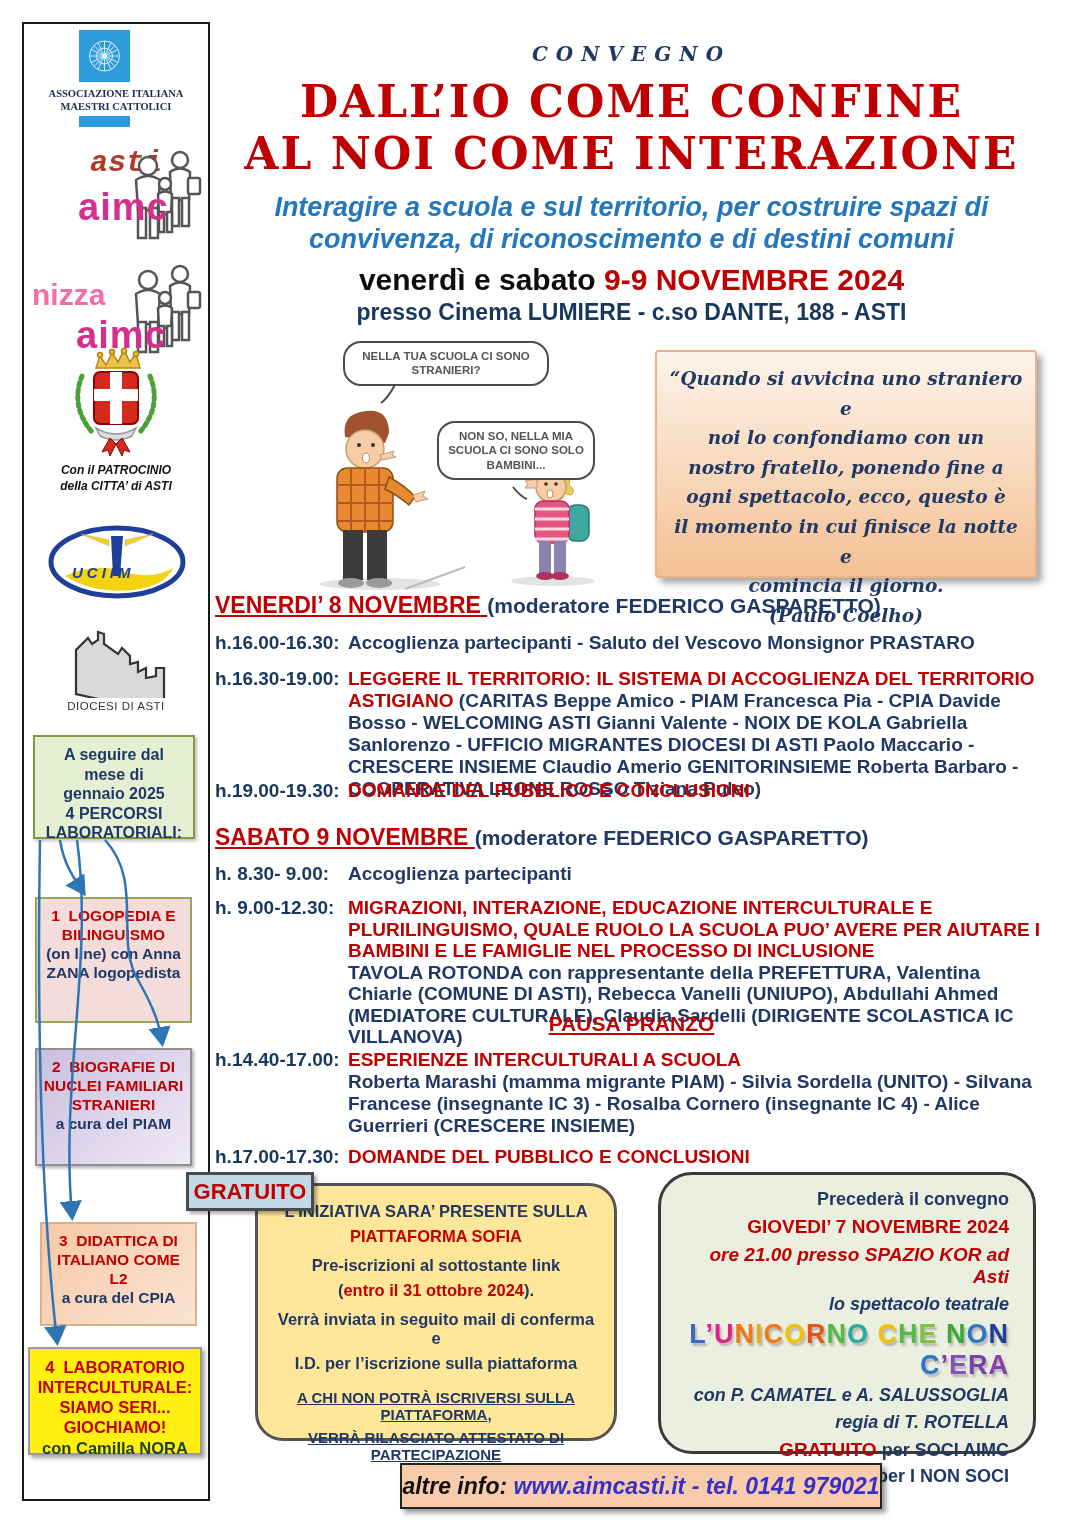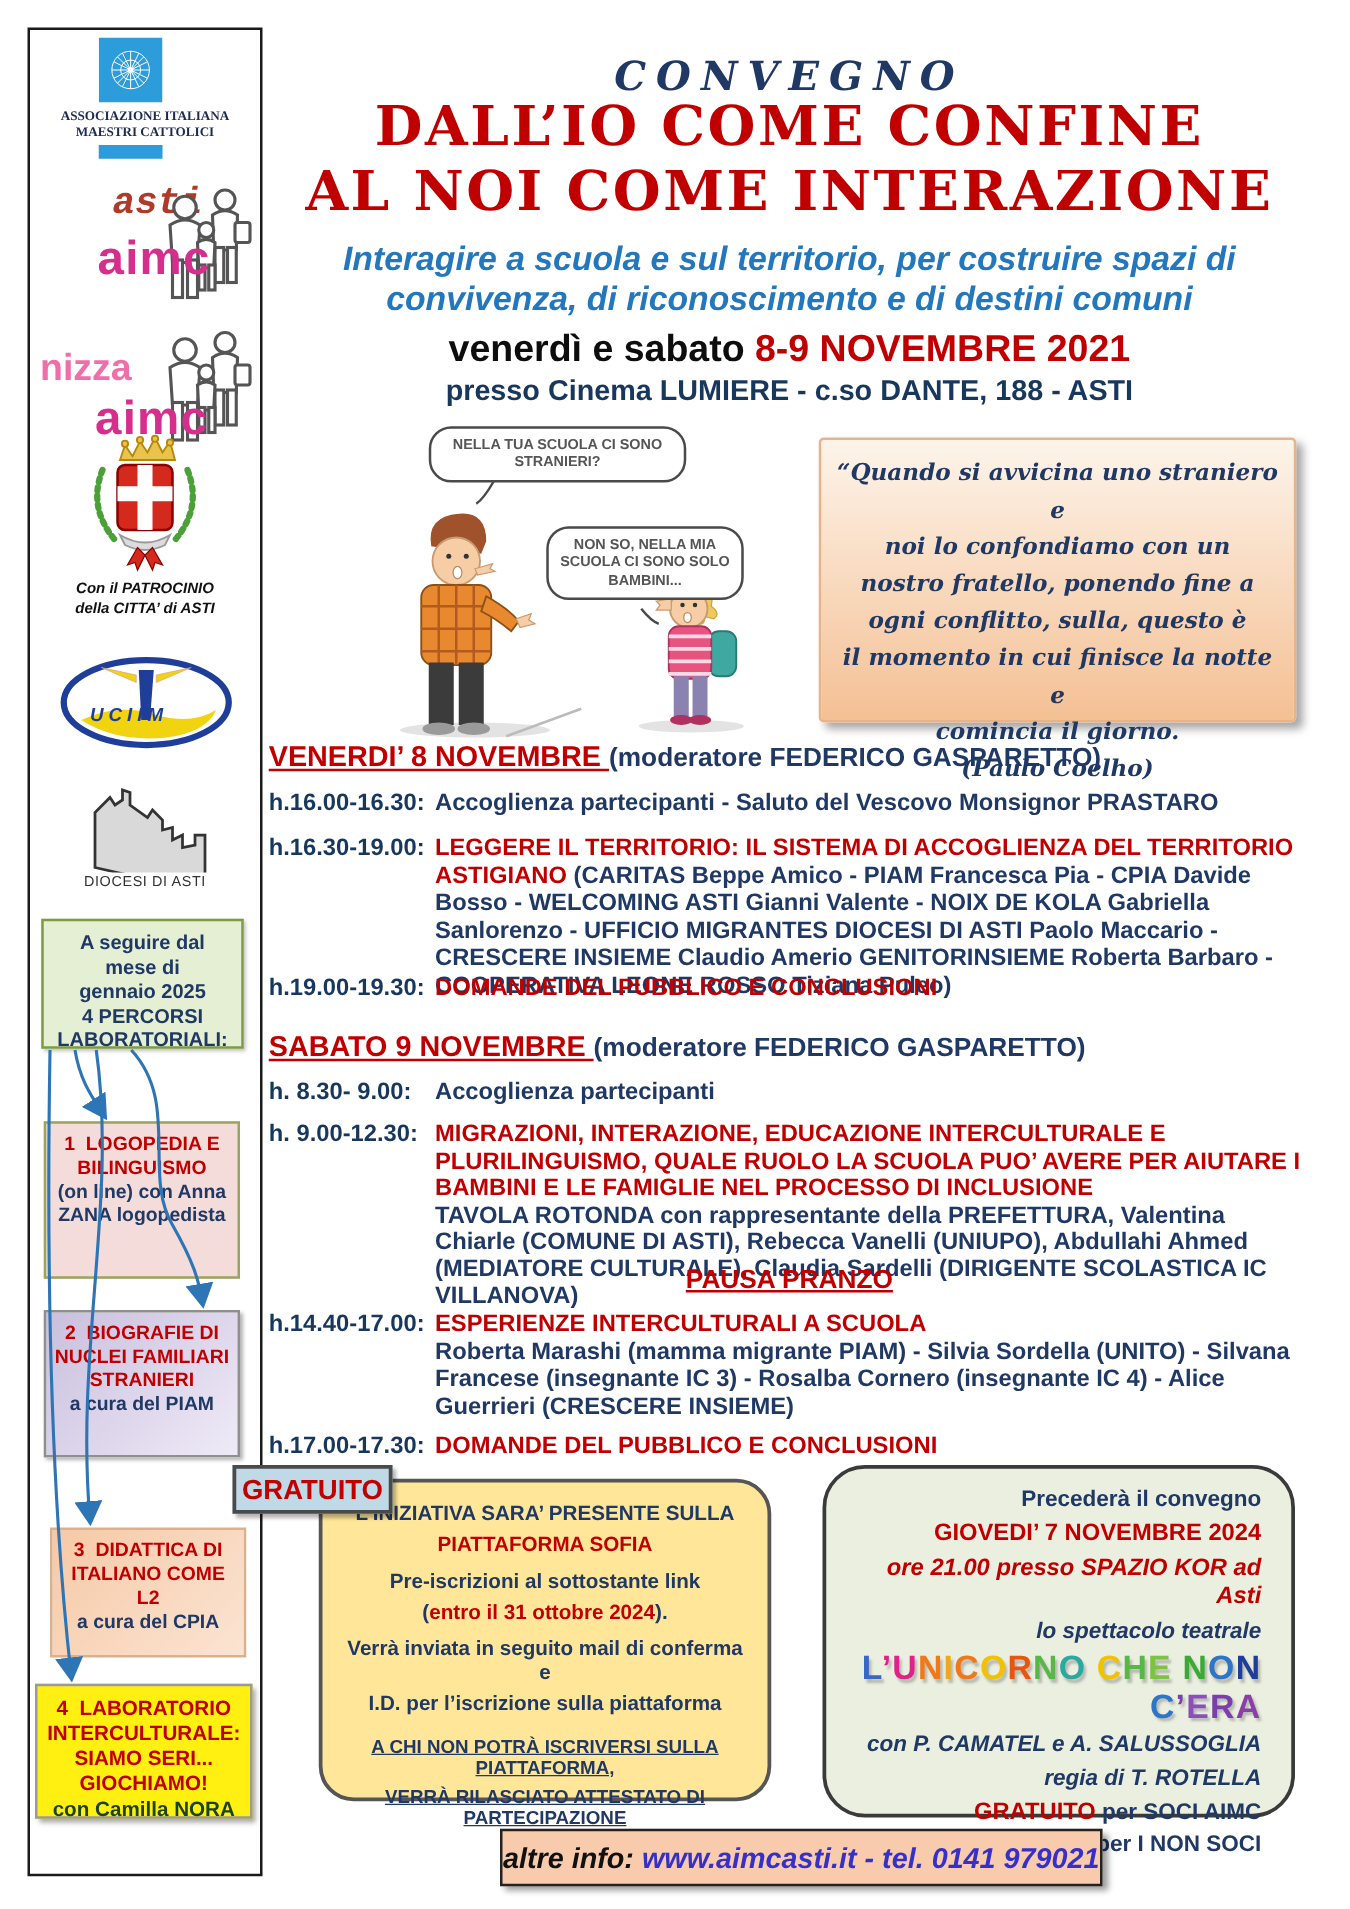--- a/index.html
+++ b/index.html
@@ -35,21 +35,21 @@
        border:2px solid #8f8f8f;box-shadow:2px 2px 3px rgba(0,0,0,.3);}
   #ws3{left:40px;top:1222px;width:157px;height:104px;background:linear-gradient(135deg,#f6c9a6,#fbe4d3);
        border:2px solid #d9b18e;}
   #ws4{left:28px;top:1347px;width:174px;height:108px;background:#fff012;border:2px solid #9a9a9a;
        box-shadow:3px 3px 4px rgba(0,0,0,.35);font-size:16.5px;}
   #ws4 .ws-sub{color:#1c4220;}
   #arrows-svg{left:22px;top:820px;width:190px;height:640px;z-index:2;pointer-events:none;}
 
   
   .main-ctr{left:215px;width:833px;text-align:center;}
-  #kicker{top:42px;font-size:32px;font-weight:bold;font-style:italic;color:#1f3864;letter-spacing:8px;
+  #kicker{top:42px;font-size:20px;font-weight:bold;font-style:italic;color:#1f3864;letter-spacing:8px;
           font-family:"DejaVu Serif",serif;}
   .title-line{font-family:"DejaVu Serif",serif;font-size:44px;font-weight:bold;color:#c00000;
               letter-spacing:2px;}
   #title1{top:76px;}
   #title2{top:128px;}
   #subtitle{top:192px;font-size:27px;font-weight:bold;font-style:italic;color:#2377bd;line-height:1.18;}
   #dateline{top:263px;font-size:30px;font-weight:bold;color:#0d0d0d;}
   #dateline .date-red{color:#c00000;}
   #venue{top:299px;font-size:23px;font-weight:bold;color:#17375d;}
 
@@ -264,21 +264,21 @@
 </svg>
 
 <div id="kicker" class="abs main-ctr">CONVEGNO</div>
 <div id="title1" class="abs main-ctr title-line">DALL’IO COME CONFINE</div>
 <div id="title2" class="abs main-ctr title-line">AL NOI COME INTERAZIONE</div>
 <div id="subtitle" class="abs main-ctr">
   <span>Interagire  a scuola e sul territorio, per costruire spazi di</span><br>
   <span>convivenza, di riconoscimento e di destini comuni</span>
 </div>
 <div id="dateline" class="abs main-ctr">
-  <span>venerdì e sabato </span><span class="date-red">8-9 NOVEMBRE 2021</span>
+  <span>venerdì e sabato </span><span class="date-red">9-9 NOVEMBRE 2024</span>
 </div>
 <div id="venue" class="abs main-ctr">presso Cinema LUMIERE - c.so DANTE, 188 - ASTI</div>
 
 <div id="cartoon" class="abs">
   <svg width="360" height="256" viewBox="0 0 360 256">
     <ellipse cx="95" cy="247" rx="60" ry="6" fill="#e3e3e3"></ellipse>
     <ellipse cx="268" cy="244" rx="42" ry="5" fill="#e3e3e3"></ellipse>
     <line x1="120" y1="252" x2="180" y2="230" stroke="#bbb" stroke-width="2"></line>
 
     <path d="M60 100 q-4 -24 22 -26 q22 -2 22 22 l-4 10 z" fill="#a0522d"></path>
@@ -326,21 +326,21 @@
     <path d="M228 150 q8 10 14 12" stroke="#4a4a4a" stroke-width="2" fill="none"></path>
   </svg>
   <div id="bubble2" class="bubble">NON SO, NELLA MIA SCUOLA CI SONO SOLO BAMBINI...</div>
   <div id="bubble1" class="bubble">NELLA TUA SCUOLA CI SONO STRANIERI?</div>
 </div>
 
 <div id="quote-box" class="abs">
   <div class="quote-line">“Quando si avvicina uno straniero e</div>
   <div class="quote-line">noi lo confondiamo con un</div>
   <div class="quote-line">nostro fratello, ponendo fine a</div>
-  <div class="quote-line">ogni conflitto, sulla, questo è</div>
+  <div class="quote-line">ogni spettacolo, ecco, questo è</div>
   <div class="quote-line">il momento in cui finisce la notte e</div>
   <div class="quote-line">comincia il giorno.</div>
   <div class="quote-line">(Paulo Coelho)</div>
 </div>
 
 <div id="fday-head" class="abs day-head">
   <span class="day-red">VENERDI’ 8 NOVEMBRE </span><span class="day-mod">(moderatore FEDERICO GASPARETTO)</span>
 </div>
 <div id="frow1" class="abs srow">
   <span class="stime">h.16.00-16.30:</span>

